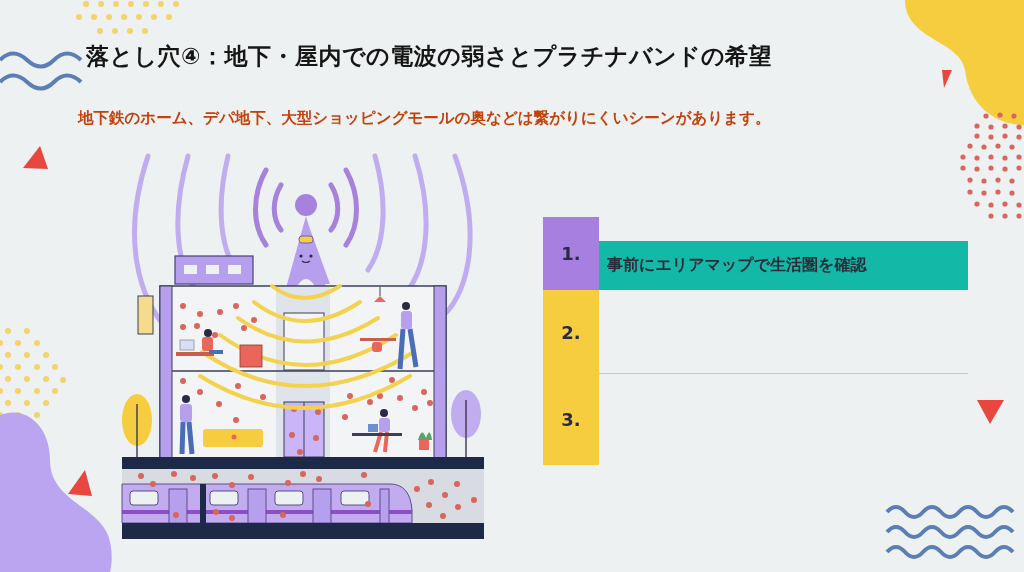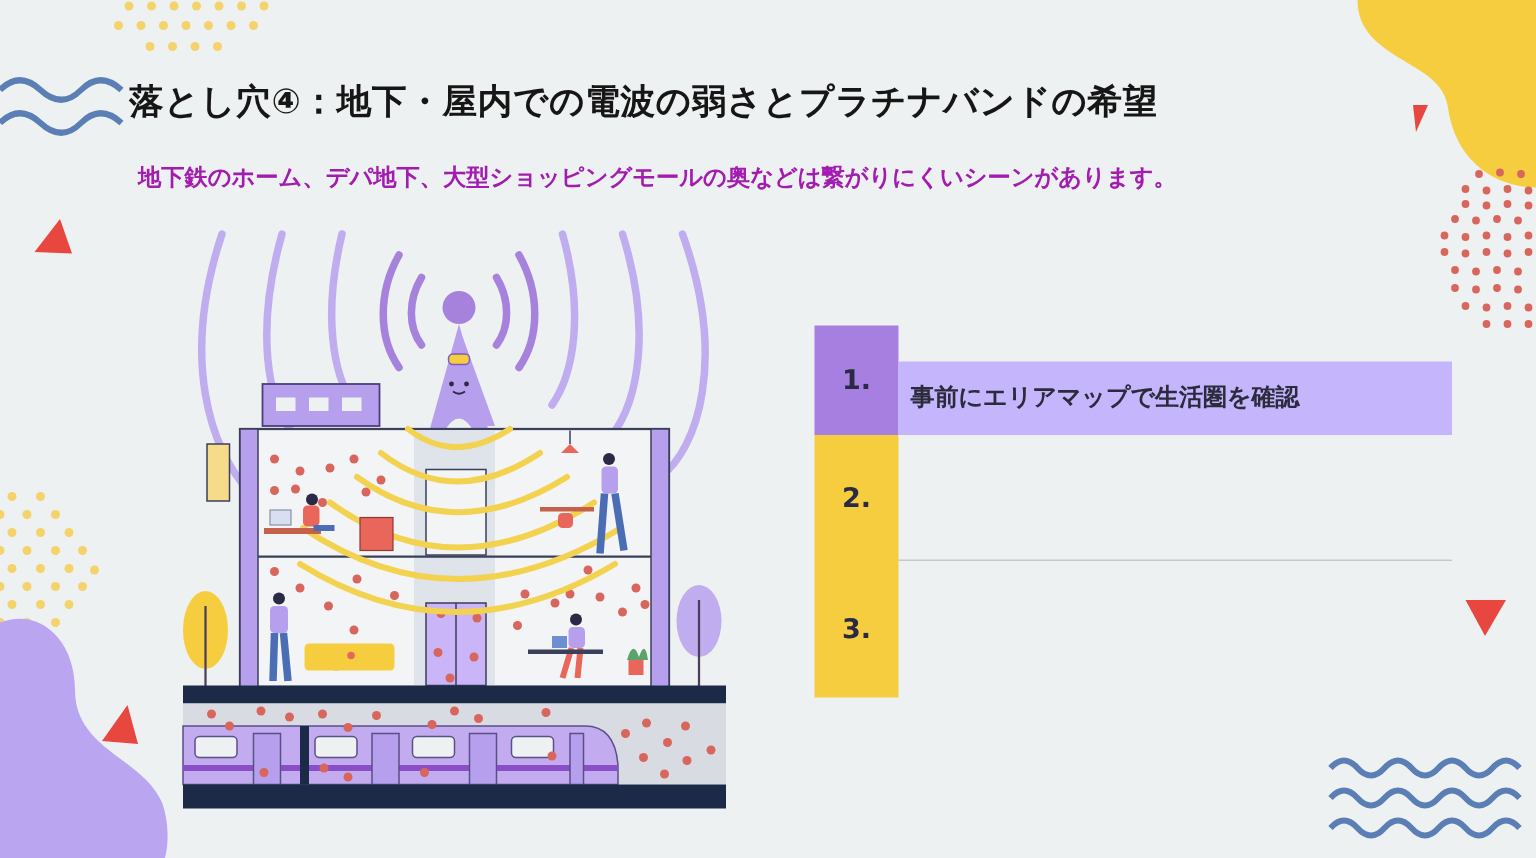--- a/index.html
+++ b/index.html
@@ -6,43 +6,43 @@
     html, body { width: 1024px; height: 572px; overflow: hidden; }
     body {
       background: #eef1f1;
       font-family: "DejaVu Sans", "Liberation Sans", sans-serif;
       position: relative;
       color: #1a1a1a;
     }
     .slide { position: absolute; inset: 0; }
     .deco { position: absolute; }
     .title {
-      position: absolute; left: 86px; top: 52px;
+      position: absolute; left: 86px; top: 41px;
       font-size: 23px; font-weight: bold; letter-spacing: 0.5px;
       color: #161616; white-space: nowrap;
     }
     .subtitle {
-      position: absolute; left: 92px; top: 108px;
-      font-size: 15.5px; font-weight: bold; color: #a21caf; white-space: nowrap;
+      position: absolute; left: 78px; top: 108px;
+      font-size: 15.5px; font-weight: bold; color: #c2410c; white-space: nowrap;
     }
     .list {
       position: absolute; left: 543px; top: 217px; width: 425px;
     }
     .item { display: flex; position: relative; }
     .item .num {
       width: 56px; display: flex; align-items: center; justify-content: center;
       font-size: 18px; font-weight: bold; color: #2a2a44;
     }
     .item .text {
       flex: 1; display: flex; align-items: center; padding-left: 8px;
       font-size: 16px; font-weight: bold; color: #2b2b3b; line-height: 1.55;
     }
     .item1 { height: 73px; }
     .item1 .num { background: #a77fe0; }
-    .item1 .text { background: #c4b5fd; margin-top: 24px; }
+    .item1 .text { background: #14b8a6; margin-top: 24px; }
     .item2 { height: 84px; }
     .item2 .num { background: #f6cd3e; }
     .item2 .text { border-bottom: 1.5px solid #c5c7d3; }
     .item3 { height: 91px; }
     .item3 .num { background: #f6cd3e; }
   </style>
 </head>
 <body>
 
 <div class="slide">

